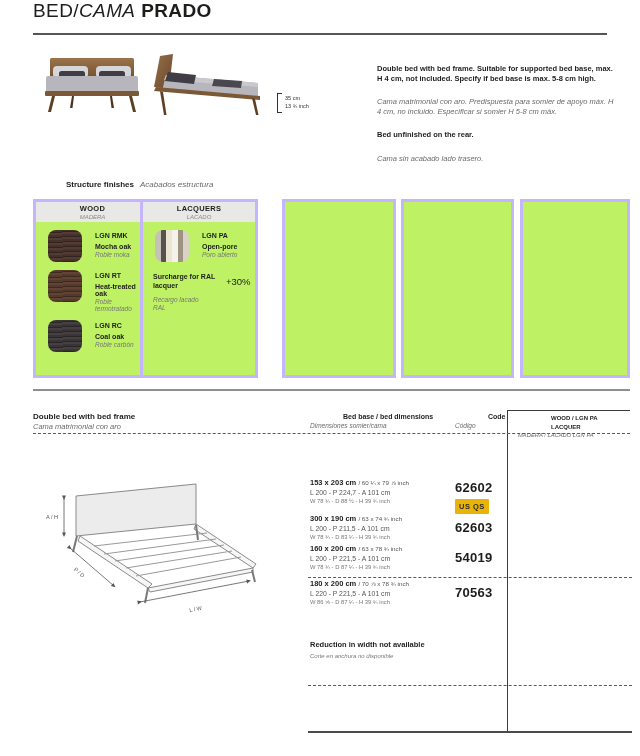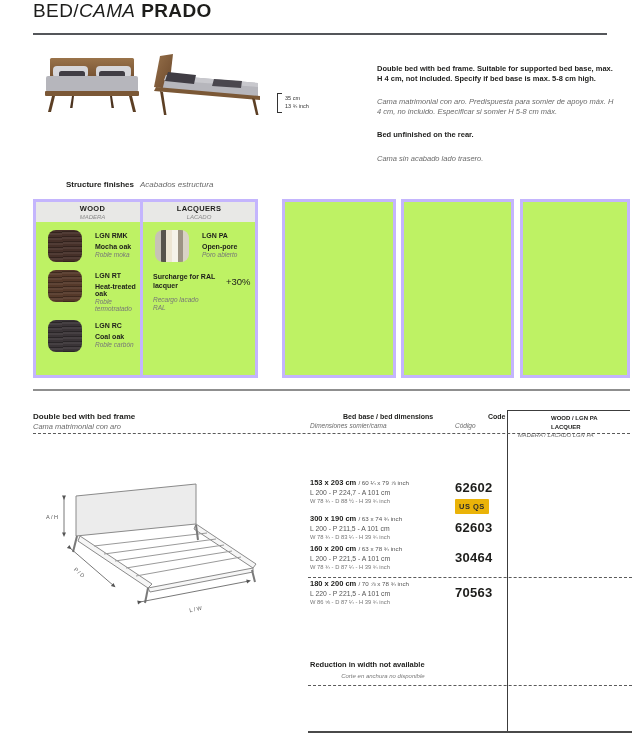--- a/index.html
+++ b/index.html
@@ -86,21 +86,21 @@
   .dl1 .dinch{font-size:6.2px;font-weight:normal;color:#555;}
   .dl2{font-size:6.8px;color:#555;line-height:9px;margin-top:.5px;}
   .dl3{font-size:5.8px;color:#777;line-height:8px;}
   .ccell{padding-top:5px;}
   .drow-1 .ccell{padding-top:1px;}
   .code{font-size:13px;font-weight:bold;letter-spacing:.3px;}
   .badge{display:inline-block;margin-top:3px;background:#eab308;color:#2b2b2b;font-size:7.5px;font-weight:bold;padding:3px 4px;border-radius:1px;letter-spacing:.5px;}
   .badge:empty{display:none;}
 
   .note{left:310px;}
-  .note-1{top:660px;text-align:right;}
+  .note-1{top:640px;}
   .note-2{top:690px;}
   .note-en{font-size:7.5px;font-weight:bold;line-height:9.5px;}
   .note-es{font-size:6px;font-style:italic;color:#777;line-height:8px;margin-top:2px;}
   .bottom-rule{left:308px;top:731px;width:324px;height:2px;background:#4a4a4a;}
 </style>
 </head>
 <body>
 
 <div class="page">
 
@@ -311,21 +311,21 @@
     </div>
   </div>
 
   <div class="abs drow drow-3">
     <div class="dcell">
       <div class="dl1"><span>160 x 200 cm</span> <span class="dinch">/ 63 x 78 ¾ inch</span></div>
       <div class="dl2">L 200 - P 221,5 - A 101 cm</div>
       <div class="dl3">W 78 ¾ - D 87 ¼ - H 39 ¾ inch</div>
     </div>
     <div class="ccell">
-      <div class="code">30464</div>
+      <div class="code">54019</div>
 
     </div>
   </div>
 
   <div class="abs dash dash-2"></div>
 
   <div class="abs drow drow-4">
     <div class="dcell">
       <div class="dl1"><span>180 x 200 cm</span> <span class="dinch">/ 70 ⅞ x 78 ¾ inch</span></div>
       <div class="dl2">L 220 - P 221,5 - A 101 cm</div>

